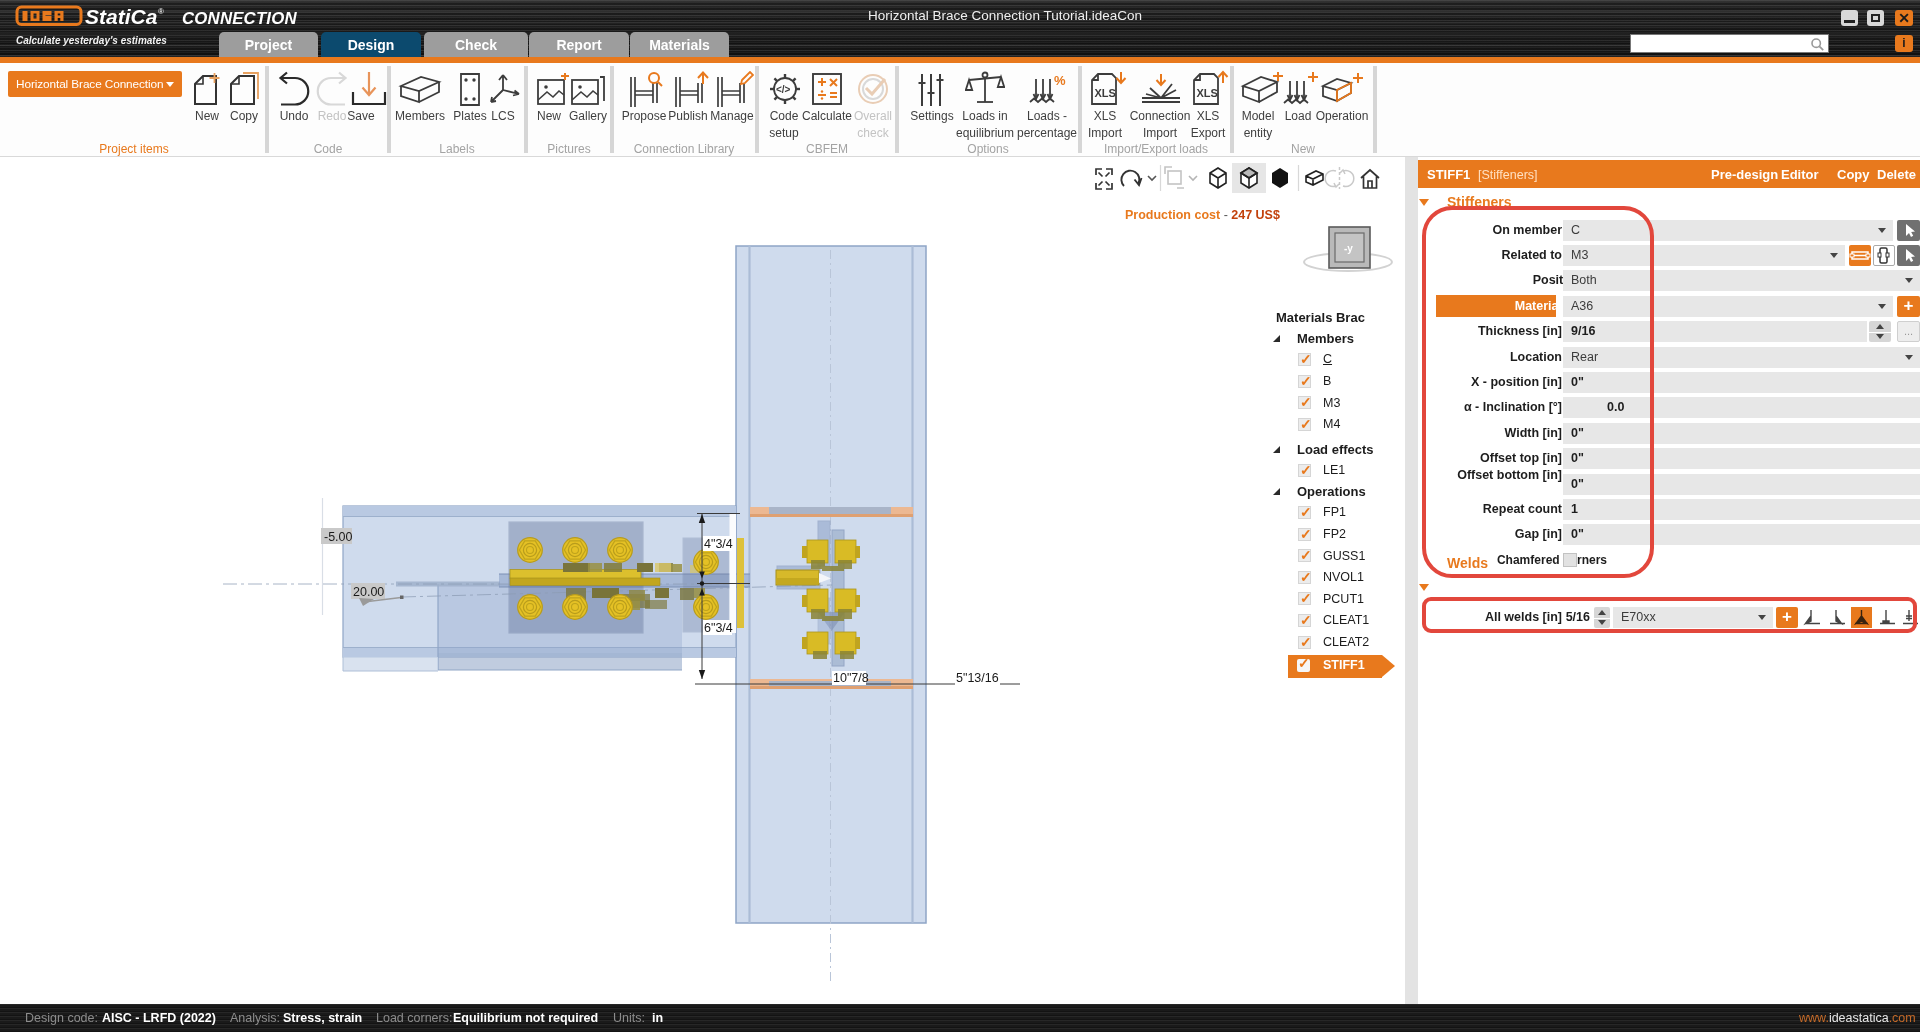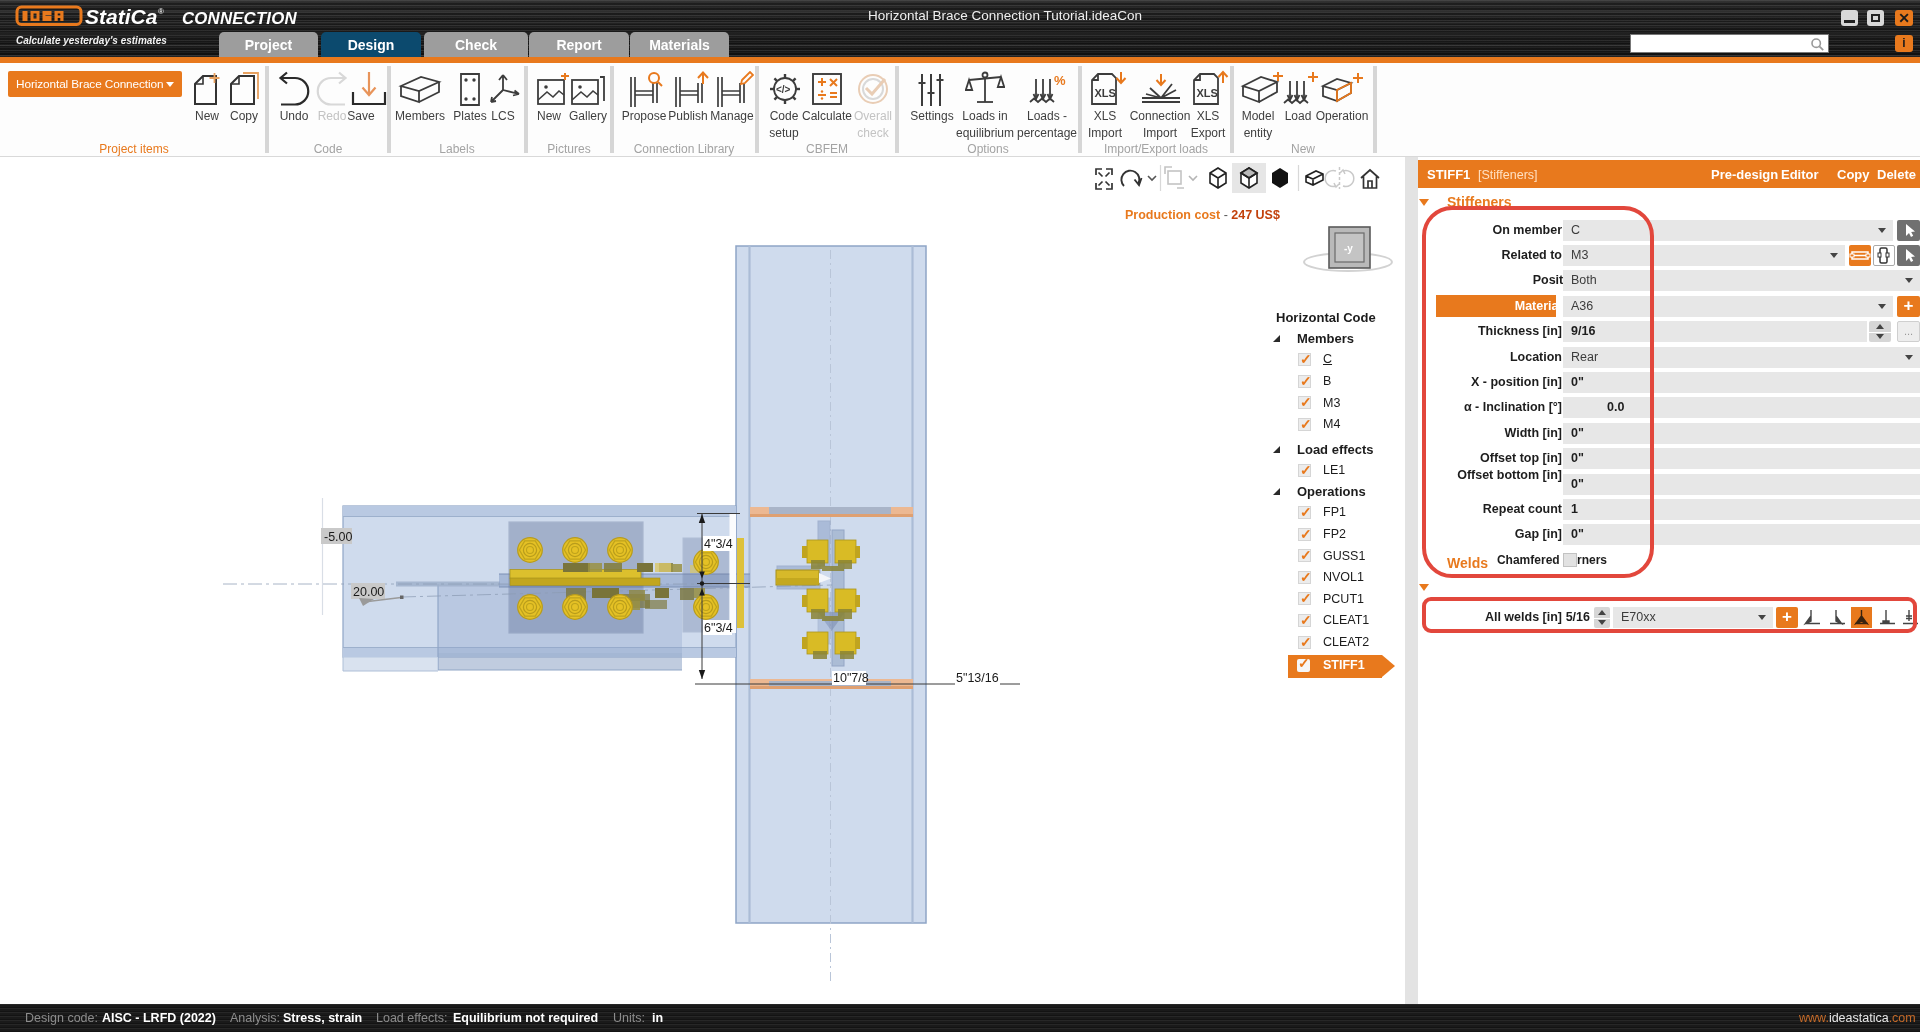--- a/index.html
+++ b/index.html
@@ -535,21 +535,21 @@
 <div class="abs" style="left:1125px; top:207.5px; font-size:12.5px; font-weight:bold;"><span style="color:#e8791d;">Production cost</span><span style="color:#555; font-weight:normal;"> - </span><span style="color:#c2410c;"> 247 US$</span></div>
 
 <svg class="abs" style="left:1296px; top:220px;" width="104" height="56" viewBox="0 0 104 56">
   <ellipse cx="52" cy="42" rx="44" ry="9" fill="none" stroke="#d2d2d2" stroke-width="2"></ellipse>
   <rect x="33" y="7" width="41" height="41" fill="#b9b9b9" stroke="#5a5a5a" stroke-width="1.6"></rect>
   <rect x="39" y="13" width="29" height="29" fill="#c4c4c4" stroke="#6a6a6a" stroke-width="1.2"></rect>
   <text x="48" y="32" font-size="10" font-weight="bold" fill="#fff" font-family="Liberation Sans">-y</text>
 </svg>
 <div id="splitter"></div>
 
-<div class="tnode" style="left:1276px; top:310px;">Horizontal Code</div>
+<div class="tnode" style="left:1276px; top:310px;">Materials Brac</div>
 <div class="texp" style="left:1273px; top:335px;"></div>
 <div class="tnode" style="left:1297px; top:331px;">Members</div>
 <div class="tcheck" style="left:1298px; top:353px;"></div>
 <div class="titem" style="left:1323px; top:352px; text-decoration:underline;">C</div>
 <div class="tcheck" style="left:1298px; top:375px;"></div>
 <div class="titem" style="left:1323px; top:374px;">B</div>
 <div class="tcheck" style="left:1298px; top:396px;"></div>
 <div class="titem" style="left:1323px; top:395.5px;">M3</div>
 <div class="tcheck" style="left:1298px; top:418px;"></div>
 <div class="titem" style="left:1323px; top:417px;">M4</div>
@@ -668,18 +668,18 @@
 </svg>
 
 <div class="abs" style="left:1422px; top:206px; width:232px; height:372px; border:4.5px solid #e2473c; border-radius:30px;"></div>
 <div class="abs" style="left:1422px; top:597px; width:495px; height:36px; border:4px solid #e2473c; border-radius:9px;"></div>
 
 <div id="statusbar">
   <span class="k" style="left:25px;">Design code:</span>
     <span class="v" style="left:102px;">AISC - LRFD (2022)</span>
   <span class="k" style="left:230px;">Analysis:</span>
     <span class="v" style="left:283px;">Stress, strain</span>
-  <span class="k" style="left:376px;">Load effects:</span>
+  <span class="k" style="left:376px;">Load corners:</span>
     <span class="v" style="left:453px;">Equilibrium not required</span>
   <span class="k" style="left:613px;">Units:</span>
     <span class="v" style="left:652px;">in</span>
   <span style="left:1799px;"><b style="color:#c56a28; font-weight:normal;">www.</b><b style="color:#e8e8e8; font-weight:normal;">ideastatica</b><b style="color:#c56a28; font-weight:normal;">.com</b></span>
 </div>
 
 </body></html>

